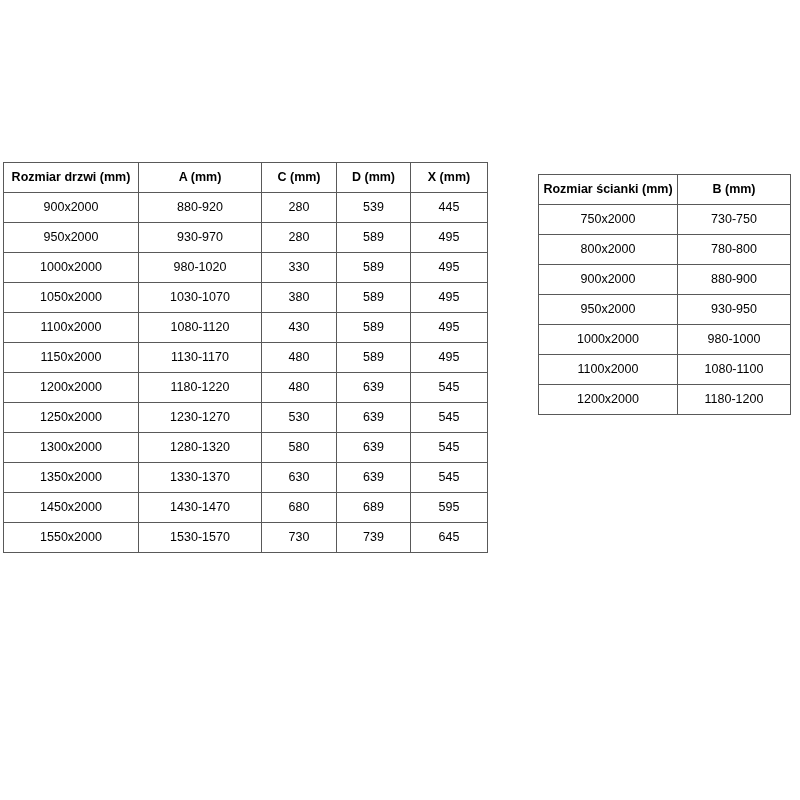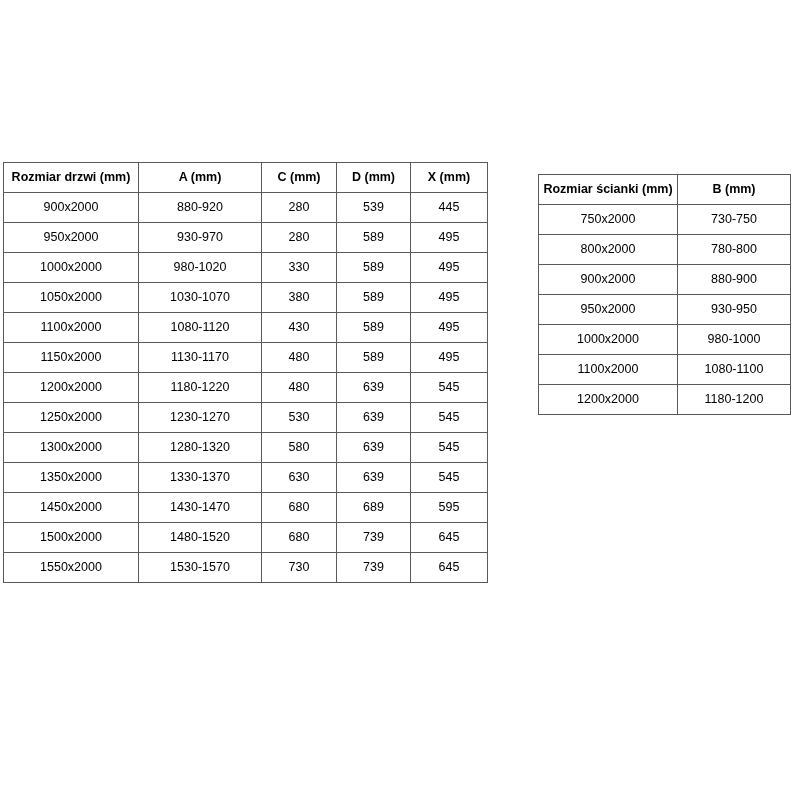--- a/index.html
+++ b/index.html
@@ -129,27 +129,20 @@
           <td>545</td>
         </tr>
         <tr>
           <td>1450x2000</td>
           <td>1430-1470</td>
           <td>680</td>
           <td>689</td>
           <td>595</td>
         </tr>
         <tr>
-          <td>1500x2000</td>
-          <td>1480-1520</td>
-          <td>680</td>
-          <td>739</td>
-          <td>645</td>
-        </tr>
-        <tr>
           <td>1550x2000</td>
           <td>1530-1570</td>
           <td>730</td>
           <td>739</td>
           <td>645</td>
         </tr>
       </tbody>
   </table>
 
   <table class="size-table" id="table-walls">

